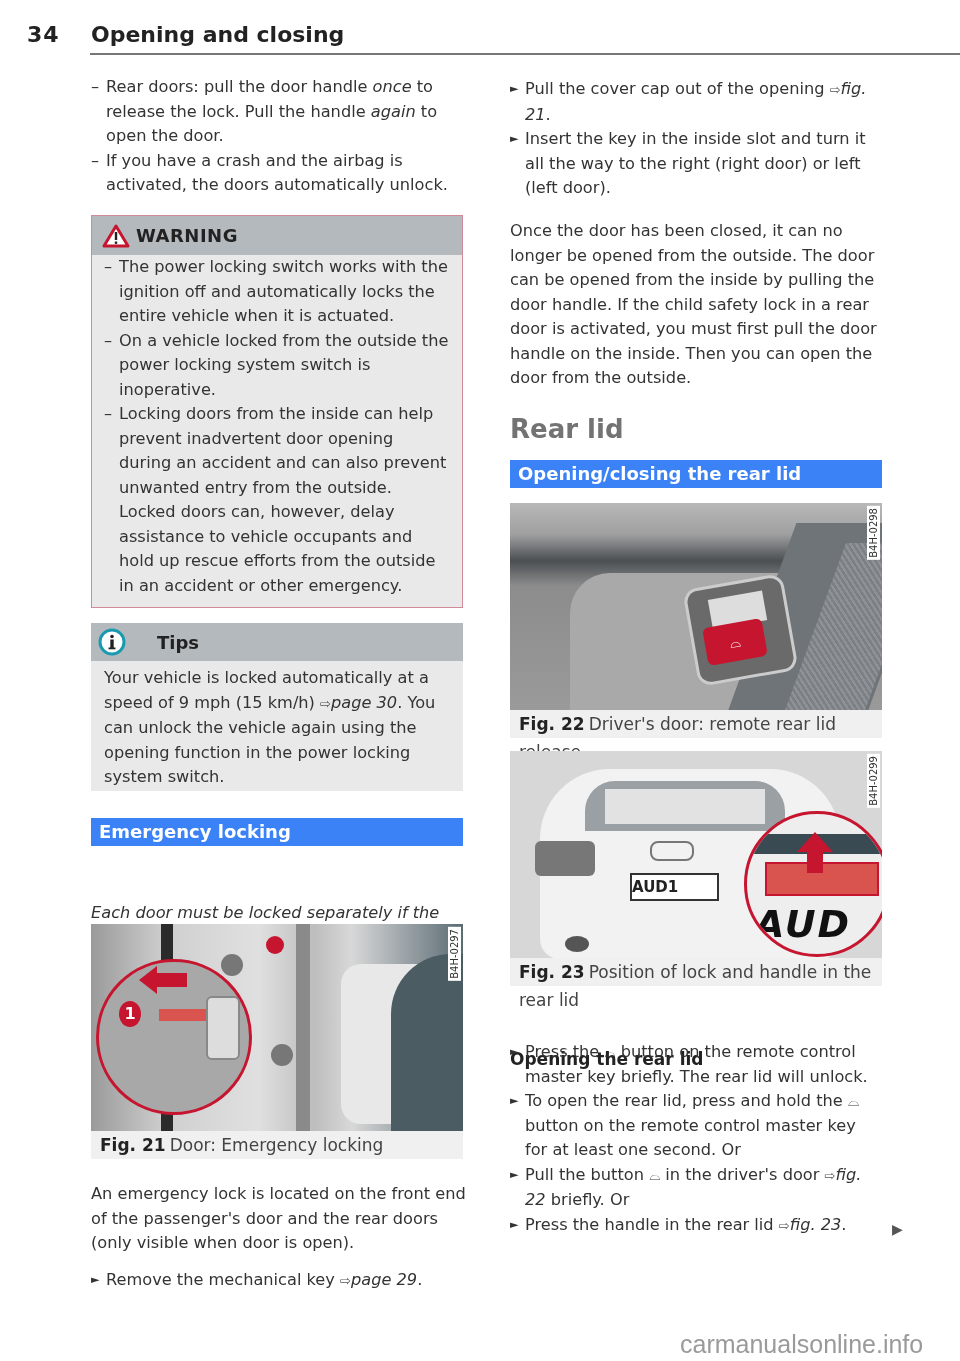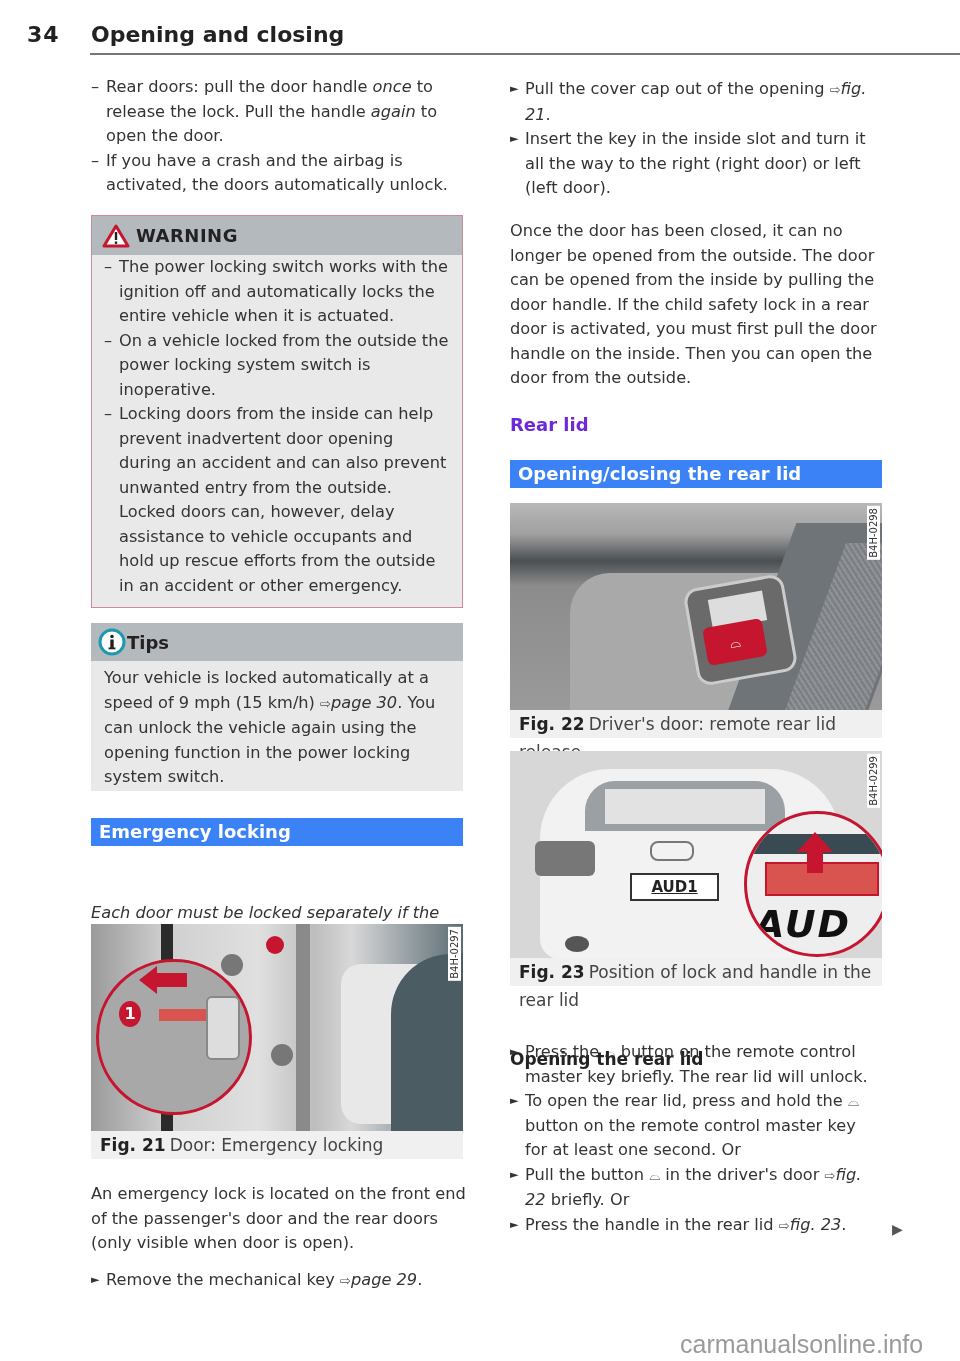--- a/index.html
+++ b/index.html
@@ -20,32 +20,32 @@
   .ref-arrow { font-size:13px; color:#555; }
   i, em { font-style:italic;text-align:right; }
 
   .warning { left:91px; top:215px; width:372px; height:393px; border:1px solid #d08a9a; background:#e9e9e9; box-sizing:border-box; }
   .warning .head { height:39px; background:#b4b9bd; display:flex; align-items:center; padding-left:10px; }
   .warning .head .title { font-size:18px; font-weight:bold; color:#222; margin-left:6px; letter-spacing:0.5px; }
   .warning .content { padding:0 12px 0 12px; }
 
   .tips { left:91px; top:623px; width:372px; height:168px; background:#e9e9e9; }
   .tips .head { height:38px; background:#b4b9bd; display:flex; align-items:center; padding-left:7px; }
-  .tips .head .title { font-size:18px; font-weight:bold; color:#222; margin-left:1px; }
+  .tips .head .title { font-size:18px; font-weight:bold; color:#222; margin-left:31px; }
   .tips .content { padding:5px 13px 0 13px; }
 
   .redbar { background:#3b82f6; color:#fff; font-size:18px; font-weight:bold; height:28px; line-height:28px; padding-left:8px; box-sizing:border-box; }
 
   .fig { background:#f0f0f0; }
   .fig .img { position:relative; overflow:hidden; }
   .fig .caption { font-size:17px; color:#444; height:28px; line-height:28px; padding-left:9px; background:#f0f0f0; }
   .fig .caption b { font-weight:bold; color:#222; margin-right:4px; }
   .figcode { position:absolute; right:2px; top:3px; background:#fff; color:#333; font-size:10px; writing-mode:vertical-rl; transform:rotate(180deg); padding:2px 1px; }
 
-  .h2 { font-size:18px; font-weight:bold; color:#6d28d9; }
+  .h2 { font-size:26px; font-weight:bold; color:#737373; }
   .h3 { font-size:17px; font-weight:bold; color:#222; }
   .continue-arrow { font-size:14px; color:#555; }
   .watermark { left:680px; top:1330px; font-family:"Liberation Sans", sans-serif; font-size:25px; color:#9a9a9a; }
   .trunk-icon { display:inline-block; font-size:14px; color:#333; }
 </style>
 </head>
 <body>
 
 <div class="abs pagenum">34</div>
 <div class="abs chapter">Opening and closing</div>
@@ -149,21 +149,21 @@
   <div class="caption"><b>Fig. 22</b><span>Driver's door: remote rear lid release</span></div>
 </div>
 
 <div class="abs fig" style="left:510px; top:751px; width:372px;">
   <div class="img" style="height:207px; background:#d7d7d7;">
     <div style="position:absolute;left:30px;top:18px;width:300px;height:190px;background:#f2f2f2;border-radius:70px 70px 20px 20px;"></div>
     <div style="position:absolute;left:75px;top:30px;width:200px;height:50px;background:#9aa0a4;border-radius:30px 30px 0 0;"></div>
     <div style="position:absolute;left:95px;top:38px;width:160px;height:35px;background:#e2e2e2;"></div>
     <div style="position:absolute;left:25px;top:90px;width:60px;height:35px;background:#777;border-radius:6px;"></div>
     <div style="position:absolute;left:140px;top:90px;width:40px;height:16px;border:2px solid #777;border-radius:8px;font-size:10px;"></div>
-    <div style="position:absolute;left:120px;top:122px;width:85px;height:24px;background:#fff;border:2px solid #333;text-align:center;line-height:24px;font-weight:bold;font-size:15px;color:#222;text-decoration:underline;">AUD1</div>
+    <div style="position:absolute;left:120px;top:122px;width:85px;height:24px;background:#fff;border:2px solid #333;text-align:left;line-height:24px;font-weight:bold;font-size:15px;color:#222;">AUD1</div>
     <div style="position:absolute;left:55px;top:185px;width:24px;height:16px;border-radius:50%;background:#555;"></div>
     <div style="position:absolute;left:234px;top:60px;width:140px;height:140px;border-radius:50%;background:#eee;border:3px solid #c5152f;overflow:hidden;">
       <div style="position:absolute;left:0;top:20px;width:140px;height:20px;background:#3a4a52;"></div>
       <div style="position:absolute;left:18px;top:48px;width:110px;height:30px;background:#d9534f;border:2px solid #c5152f;"></div>
       <div style="position:absolute;left:50px;top:18px;width:0;height:0;border-left:18px solid transparent;border-right:18px solid transparent;border-bottom:20px solid #c5152f;"></div>
       <div style="position:absolute;left:60px;top:37px;width:16px;height:22px;background:#c5152f;"></div>
       <div style="position:absolute;left:8px;top:88px;font-size:38px;font-weight:bold;font-style:italic;color:#111;letter-spacing:2px;">AUD</div>
     </div>
     <div class="figcode">B4H-0299</div>
   </div>

